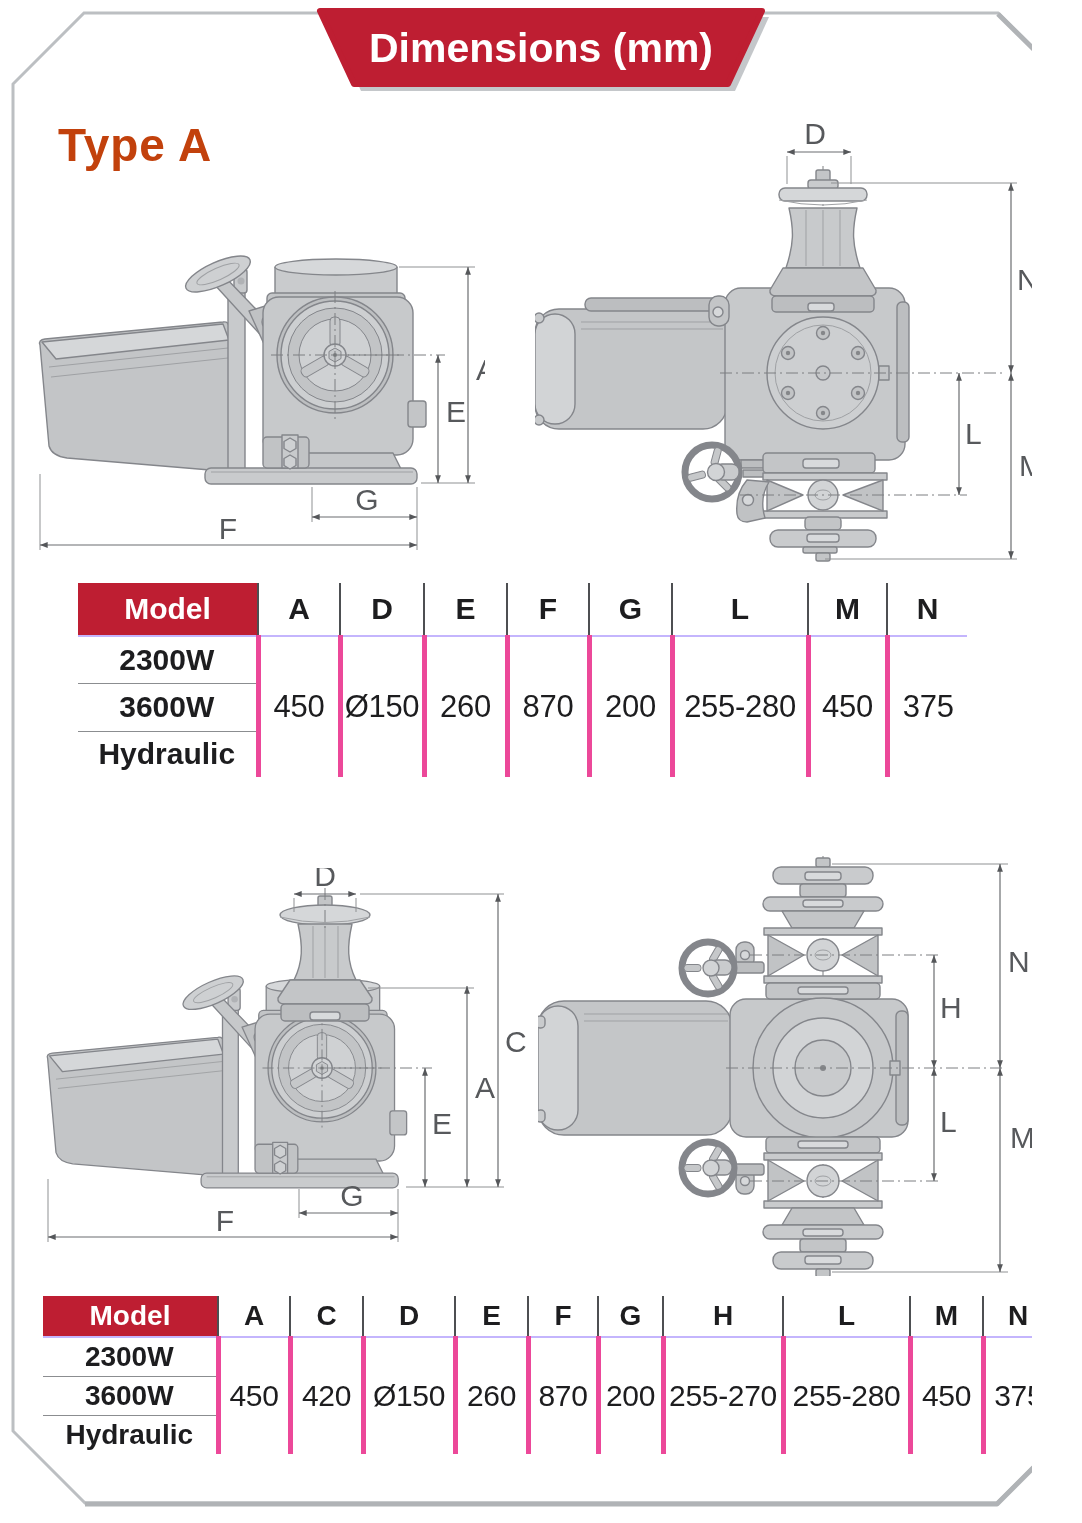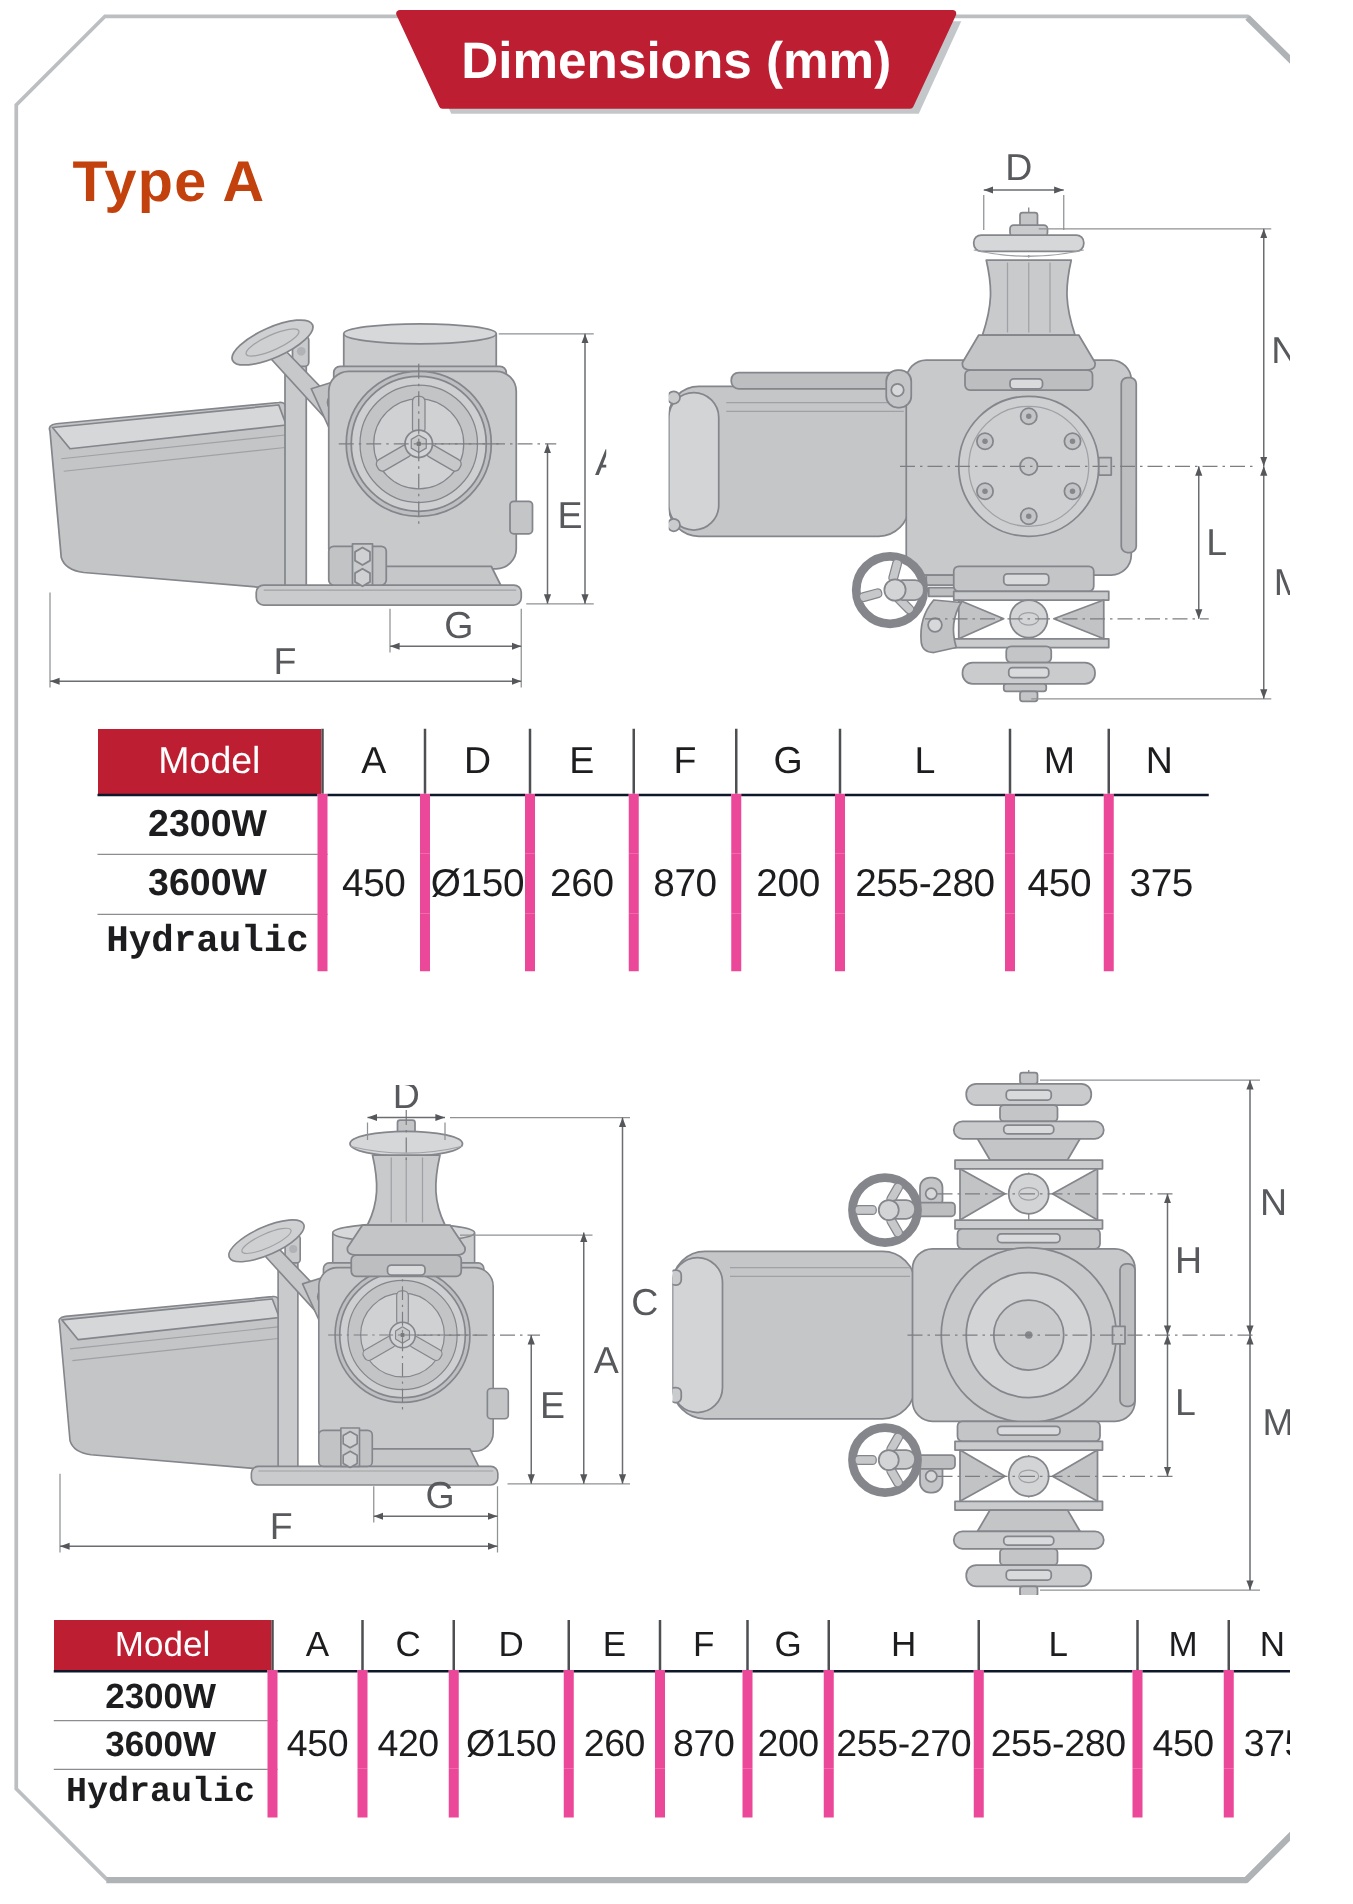--- a/index.html
+++ b/index.html
@@ -3,25 +3,25 @@
 <meta charset="utf-8">
 <style>
   html,body{margin:0;padding:0;background:#ffffff;}
   .page{position:relative;width:1032px;height:1523px;background:#ffffff;overflow:hidden;
         font-family:"Liberation Sans",sans-serif;}
   .abs{position:absolute;}
   .heading{position:absolute;font-weight:bold;font-size:46px;color:#c2410c;letter-spacing:1px;}
   
   table.dim-table{position:absolute;border-collapse:collapse;table-layout:fixed;color:#1d1d1f;}
   table.dim-table th,table.dim-table td{padding:0;text-align:center;vertical-align:middle;overflow:hidden;}
-  table.dim-table th{border-bottom:2px solid #0f172a;border-left:2px solid #4d4f52;font-weight:normal;}
+  table.dim-table th{border-bottom:2px solid #c4b5fd;border-left:2px solid #4d4f52;font-weight:bold;}
   table.dim-table th.model-head{border-left:none;color:#ffffff;background:#be1e32;}
-  table.dim-table td.val{border-left:8px solid #ec4899;font-weight:normal;letter-spacing:-0.3px;text-align:center;}
+  table.dim-table td.val{border-left:5px solid #ec4899;font-weight:normal;letter-spacing:-0.3px;text-align:center;}
   table.dim-table td.model{font-weight:bold;border-bottom:1.5px solid #8b8d90;}
-  table.dim-table tr:last-child td.model{border-bottom:none;font-family:Liberation Mono, monospace;}
+  table.dim-table tr:last-child td.model{border-bottom:none;}
   .ta th{font-size:30px;}
   .ta td.model{font-size:30px;}
   .ta td.val{font-size:31px;}
   .tb th{font-size:28px;}
   .tb td.model{font-size:28px;}
   .tb td.val{font-size:30px;}
   
   .dim{stroke:#6b6d70;stroke-width:1.2;fill:none;marker-start:url(#dimArr);marker-end:url(#dimArr);}
   .ext{stroke:#8f9193;stroke-width:1;fill:none;}
   .cl{stroke:#7c7e81;stroke-width:1;fill:none;stroke-dasharray:12 4 2 4;}

